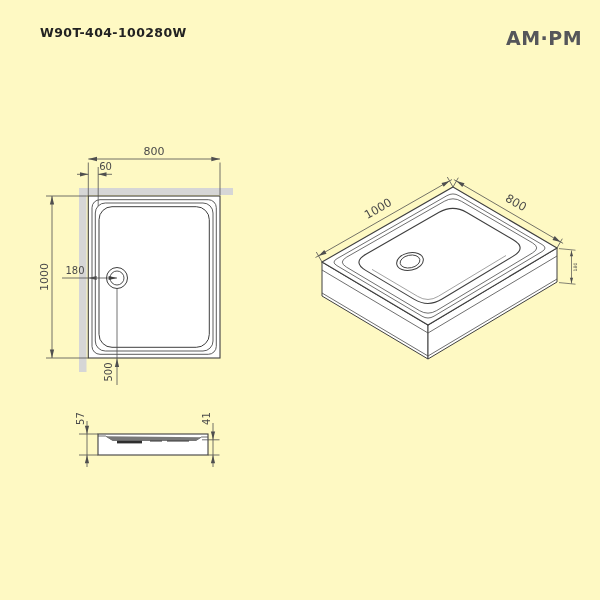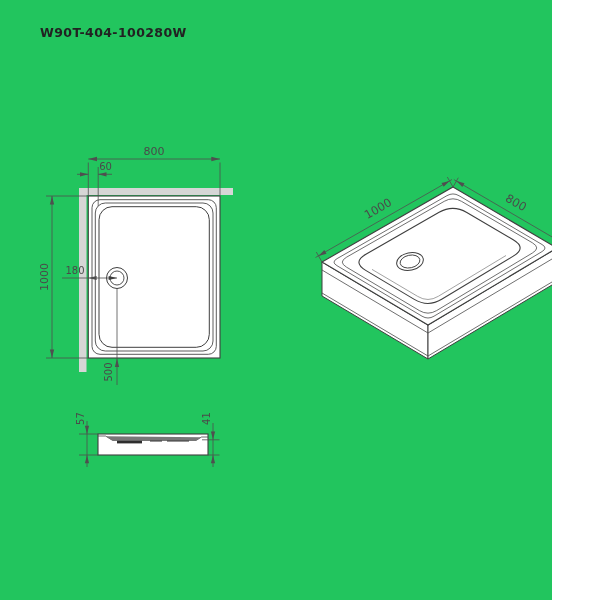--- a/index.html
+++ b/index.html
@@ -1,34 +1,35 @@
 <!DOCTYPE html>
 <html><head>
 <meta charset="utf-8">
 <style>
   html,body{margin:0;padding:0;background:#fff;}
-  .page{position:relative;width:552px;height:600px;background:#22c55e;overflow:hidden;
+  .page{position:relative;width:600px;height:600px;background:#fef9c3;overflow:hidden;
         font-family:"DejaVu Sans",sans-serif;}
   .code{position:absolute;left:40px;top:25px;font-size:12.5px;font-weight:bold;
         color:#222;letter-spacing:.4px;}
   .logo{position:absolute;left:506px;top:27px;font-size:19px;font-weight:bold;
         color:#55565a;letter-spacing:.5px;}
   svg{position:absolute;left:0;top:0;}
   svg text{font-family:"DejaVu Sans",sans-serif;fill:#4a4a4a;}
   .dim{font-size:10px;}
   .dimL{font-size:11px;}
   .dimXL{font-size:11.5px;}
   .dimT{font-size:4.6px;}
 </style>
 </head>
 <body>
 
 <div class="page">
 
   <div class="code">W90T-404-100280W</div>
+  <div class="logo">AM·PM</div>
 
   <svg width="600" height="600" viewBox="0 0 600 600">
 
     <g stroke-linecap="butt" fill="none">
 
       <rect x="79" y="188" width="154" height="7" fill="#d6d6d6" stroke="none"></rect>
       <rect x="79" y="188" width="7.5" height="184" fill="#d6d6d6" stroke="none"></rect>
 
       <rect x="88.3" y="196" width="131.7" height="162" fill="#ffffff" stroke="#3f3f3f" stroke-width="1.1"></rect>
       <rect x="92" y="199.7" width="124.3" height="154.6" rx="8" stroke="#4a4a4a" stroke-width="0.9"></rect>

